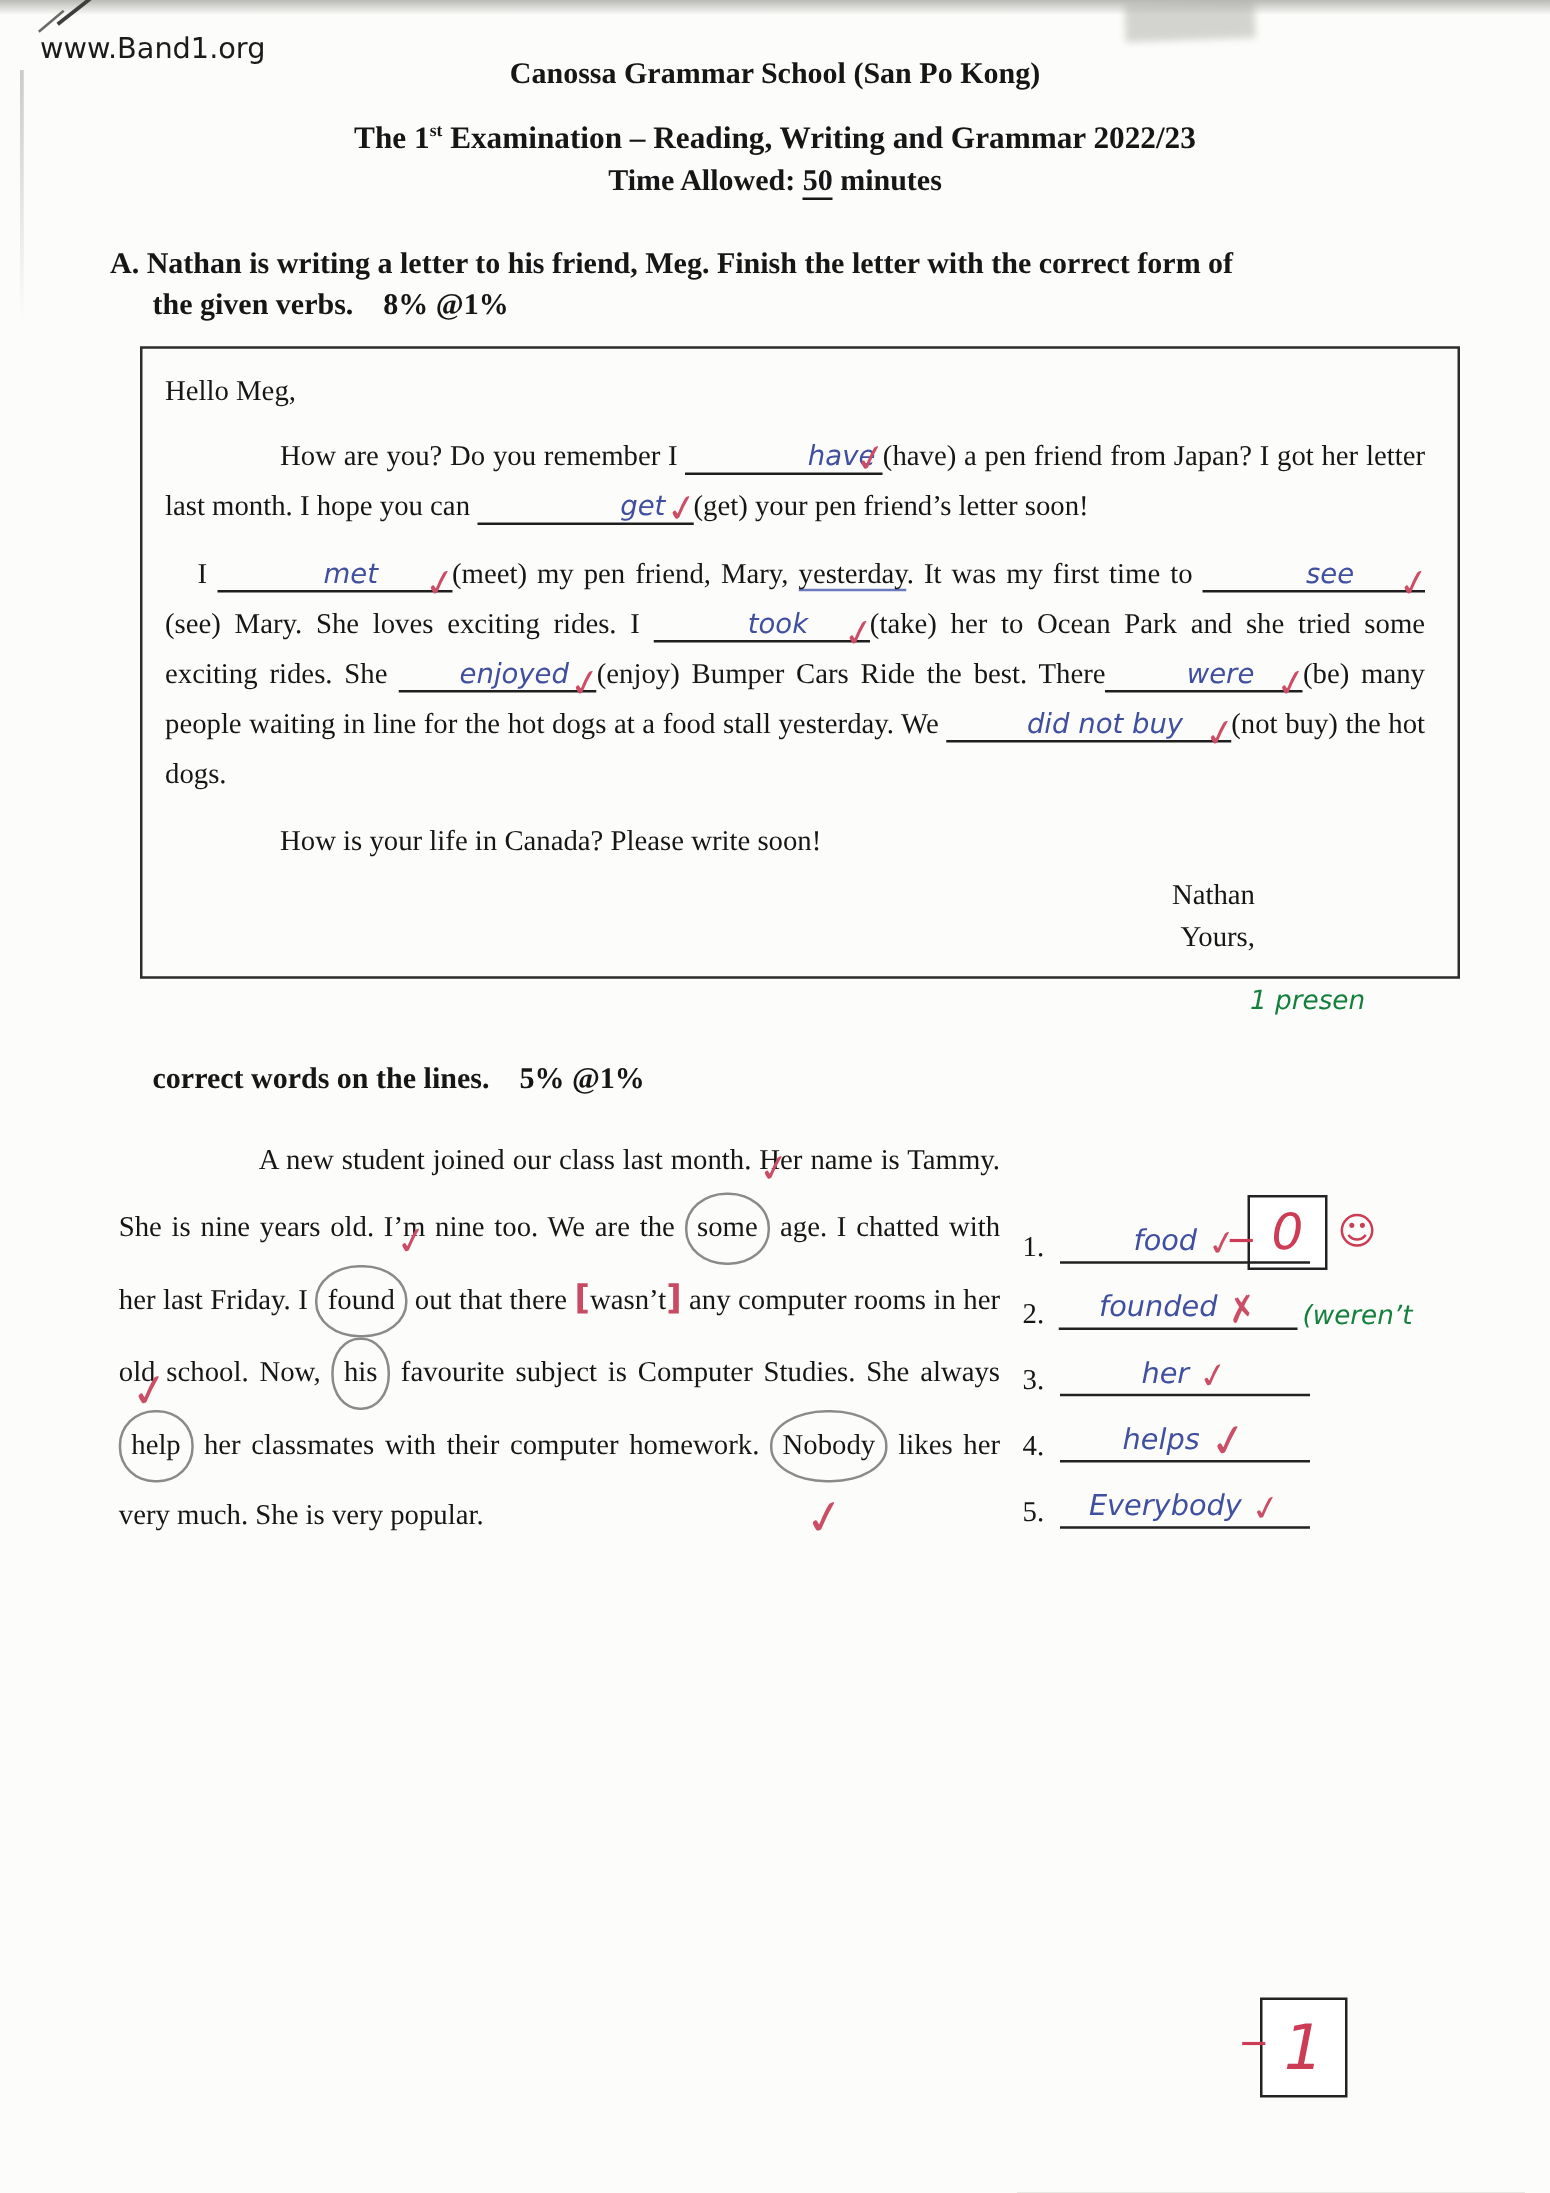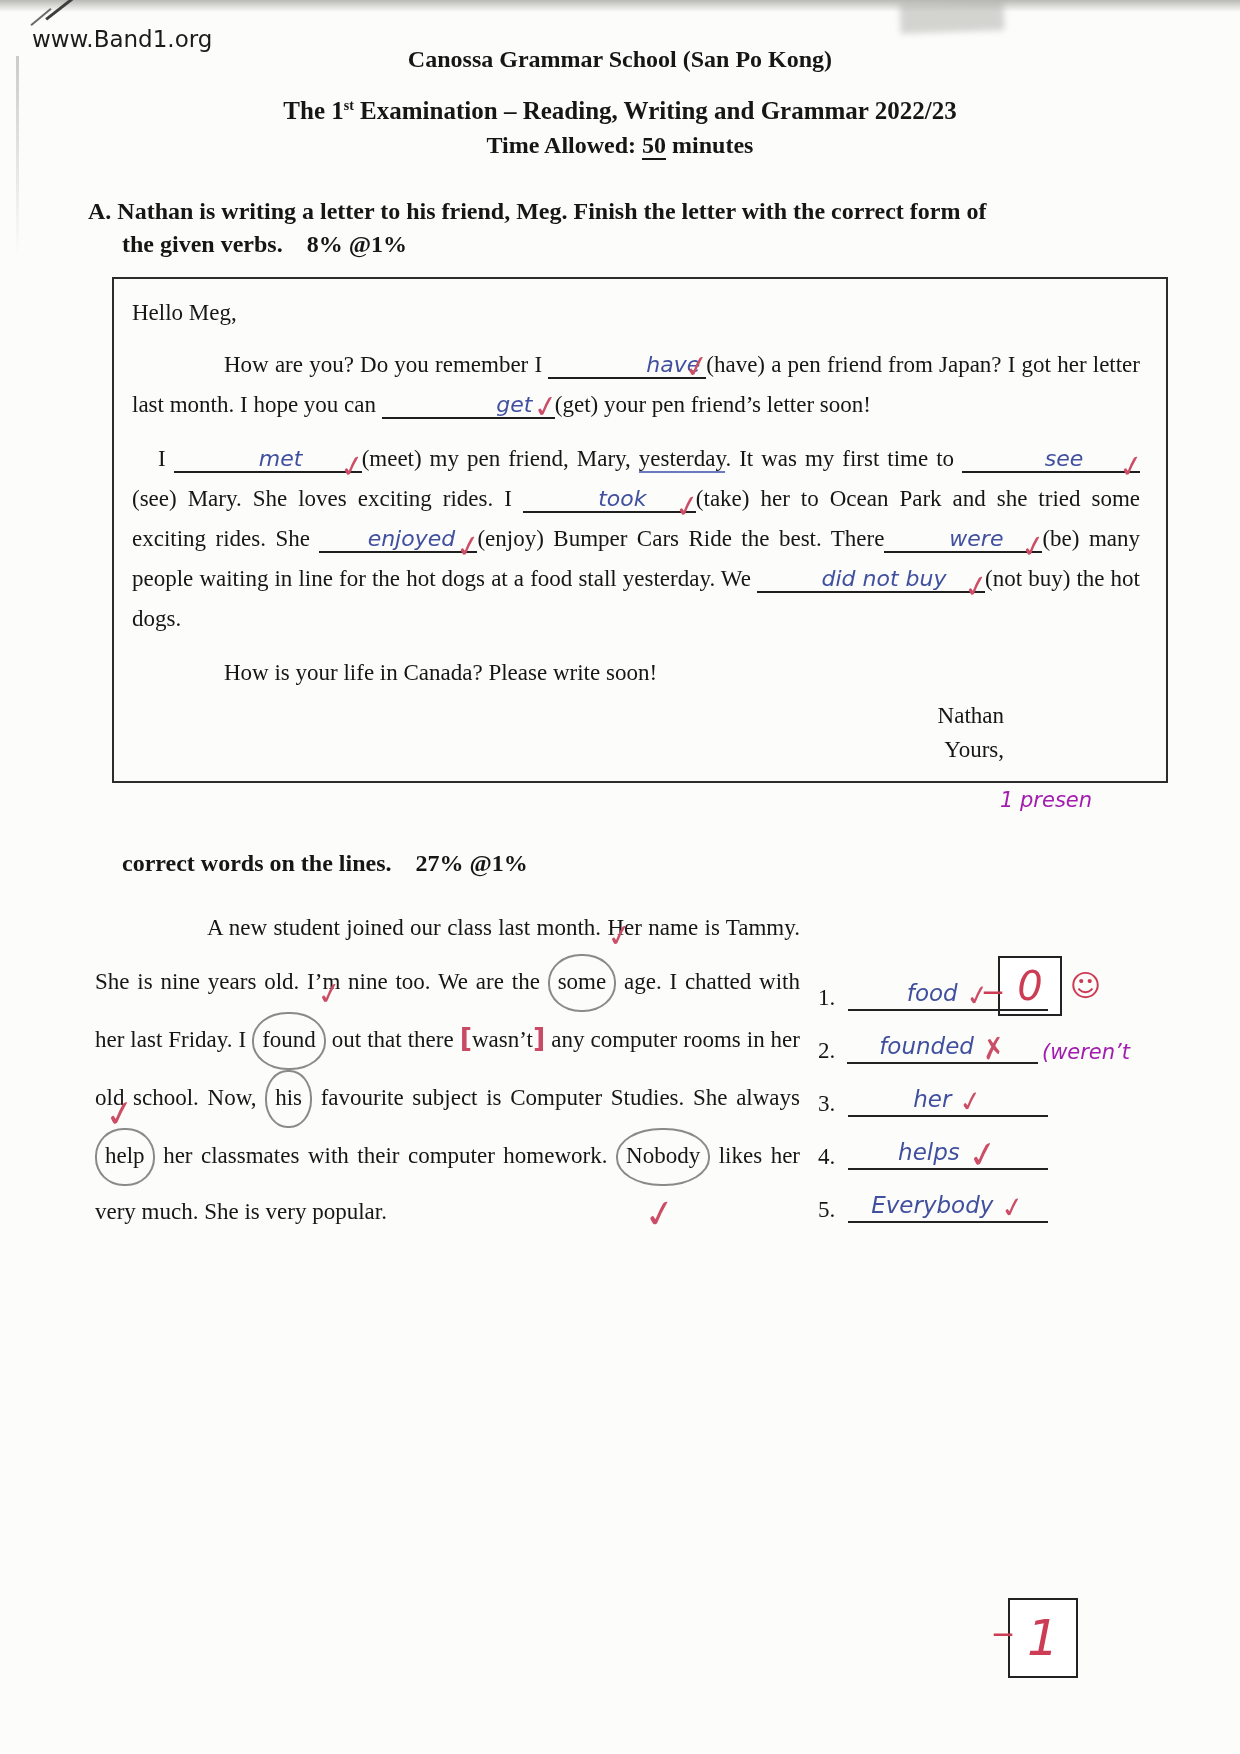--- a/index.html
+++ b/index.html
@@ -35,21 +35,21 @@
 
   .letter{margin:16px 0 0 112px;width:1056px;box-sizing:border-box;border:2px solid #2c2c2c;
           padding:16px 22px 14px 18px;font-size:23px;}
   .lp{margin:14px 4px 0 0;line-height:40px;text-align:justify;}
   .greeting{margin:0;line-height:36px;}
   .closing{margin:6px 140px 0 0;text-align:right;line-height:34px;}
 
   .blank{display:inline-block;position:relative;border-bottom:2px solid #1e1e1e;text-align:center;
          padding:0 4px;line-height:1.1;}
   .hand{font-family:"DejaVu Sans",sans-serif;font-style:italic;color:#40509f;font-size:22px;}
-  .hand-red{font-family:"DejaVu Sans",sans-serif;font-style:italic;color:#a21caf;font-size:21px;}
+  .hand-red{font-family:"DejaVu Sans",sans-serif;font-style:italic;color:#15803d;font-size:21px;}
   .tick{font-family:"DejaVu Sans",sans-serif;color:#cc4e66;font-weight:bold;display:inline-block;
         transform:rotate(-10deg);line-height:0;}
   .blank .tick{position:absolute;right:-4px;bottom:2px;font-size:30px;}
   .u-ink{border-bottom:2px solid #6a79c0;}
 
   .margin-note{position:absolute;left:1000px;top:788px;}
   .score-box{position:absolute;border:2.5px solid #222;background:#fff;
              display:flex;align-items:center;justify-content:center;}
   .score-a{left:998px;top:956px;width:60px;height:56px;}
   .score-b{left:1008px;top:1598px;width:66px;height:76px;}
@@ -119,21 +119,21 @@
 
   <div class="margin-note hand-red">1 presen</div>
 
   <div class="score-box score-a">
     <span class="score-dash">–</span>
     <span class="score-num">0</span>
   </div>
   <span class="smiley">☺</span>
 
   <div class="sec-heading" style="margin-top:64px">
-    <div class="h-line h-line2">correct words on the lines.    27% @1%</div>
+    <div class="h-line h-line2">correct words on the lines.    5% @1%</div>
   </div>
 
   <div class="secb-body">
     <div class="b-para"><span>A new student joined our class last month. Her name is Tammy. She is nine years old. I’m nine too. We are the </span><span class="circled"><span>some</span><span class="tick tick-tr">✓</span></span><span> age. I chatted with her last Friday. I </span><span class="circled"><span>found</span><span class="tick tick-tr">✓</span></span><span> out that there </span><span class="rb">[</span><span>wasn’t</span><span class="rb">]</span><span> any computer rooms in her old school. Now, </span><span class="circled"><span>his</span></span><span> favourite subject is Computer Studies. She always </span><span class="circled"><span>help</span><span class="tick tick-through">✓</span></span><span> her classmates with their computer homework. </span><span class="circled"><span>Nobody</span><span class="tick tick-below">✓</span></span><span> likes her very much. She is very popular.</span></div>
 
     <div class="b-answers">
       <div class="ans-row">
         <span class="ans-num">1.</span>
         <span class="ans-line"><span class="hand">food</span><span class="tick">✓</span></span>
       </div>

